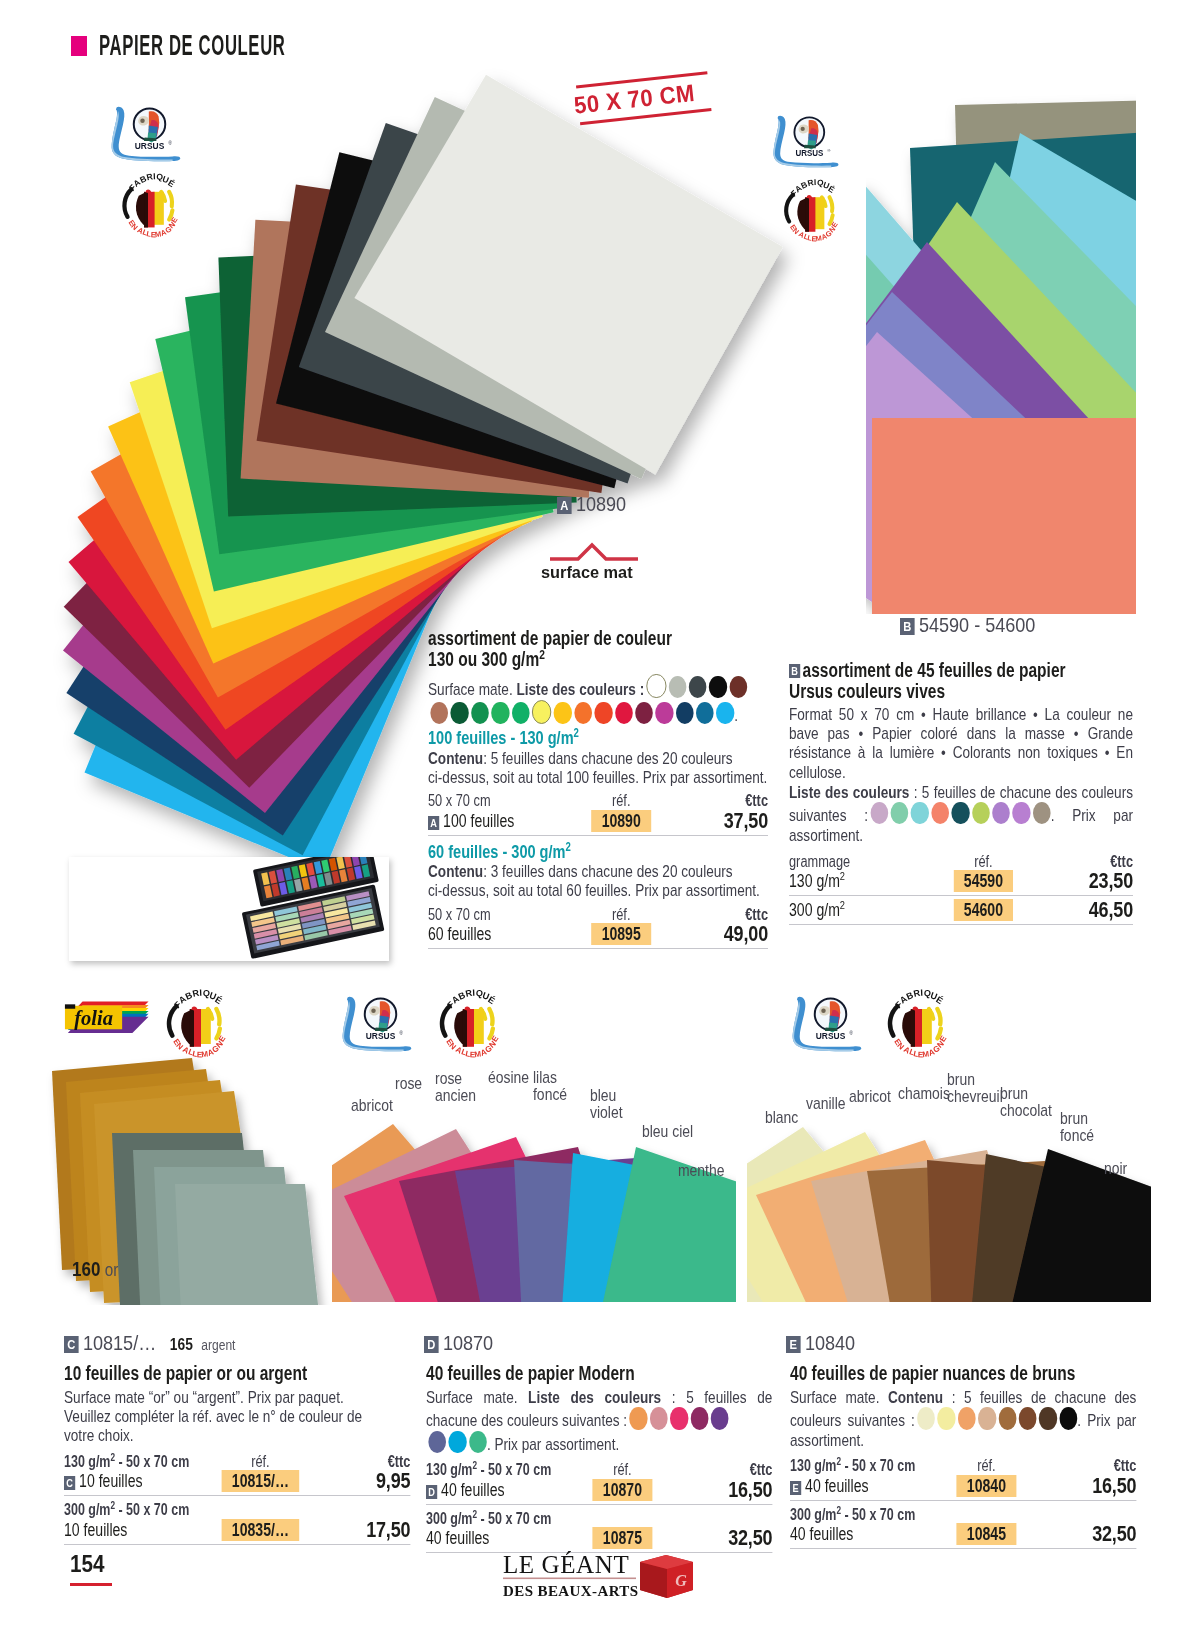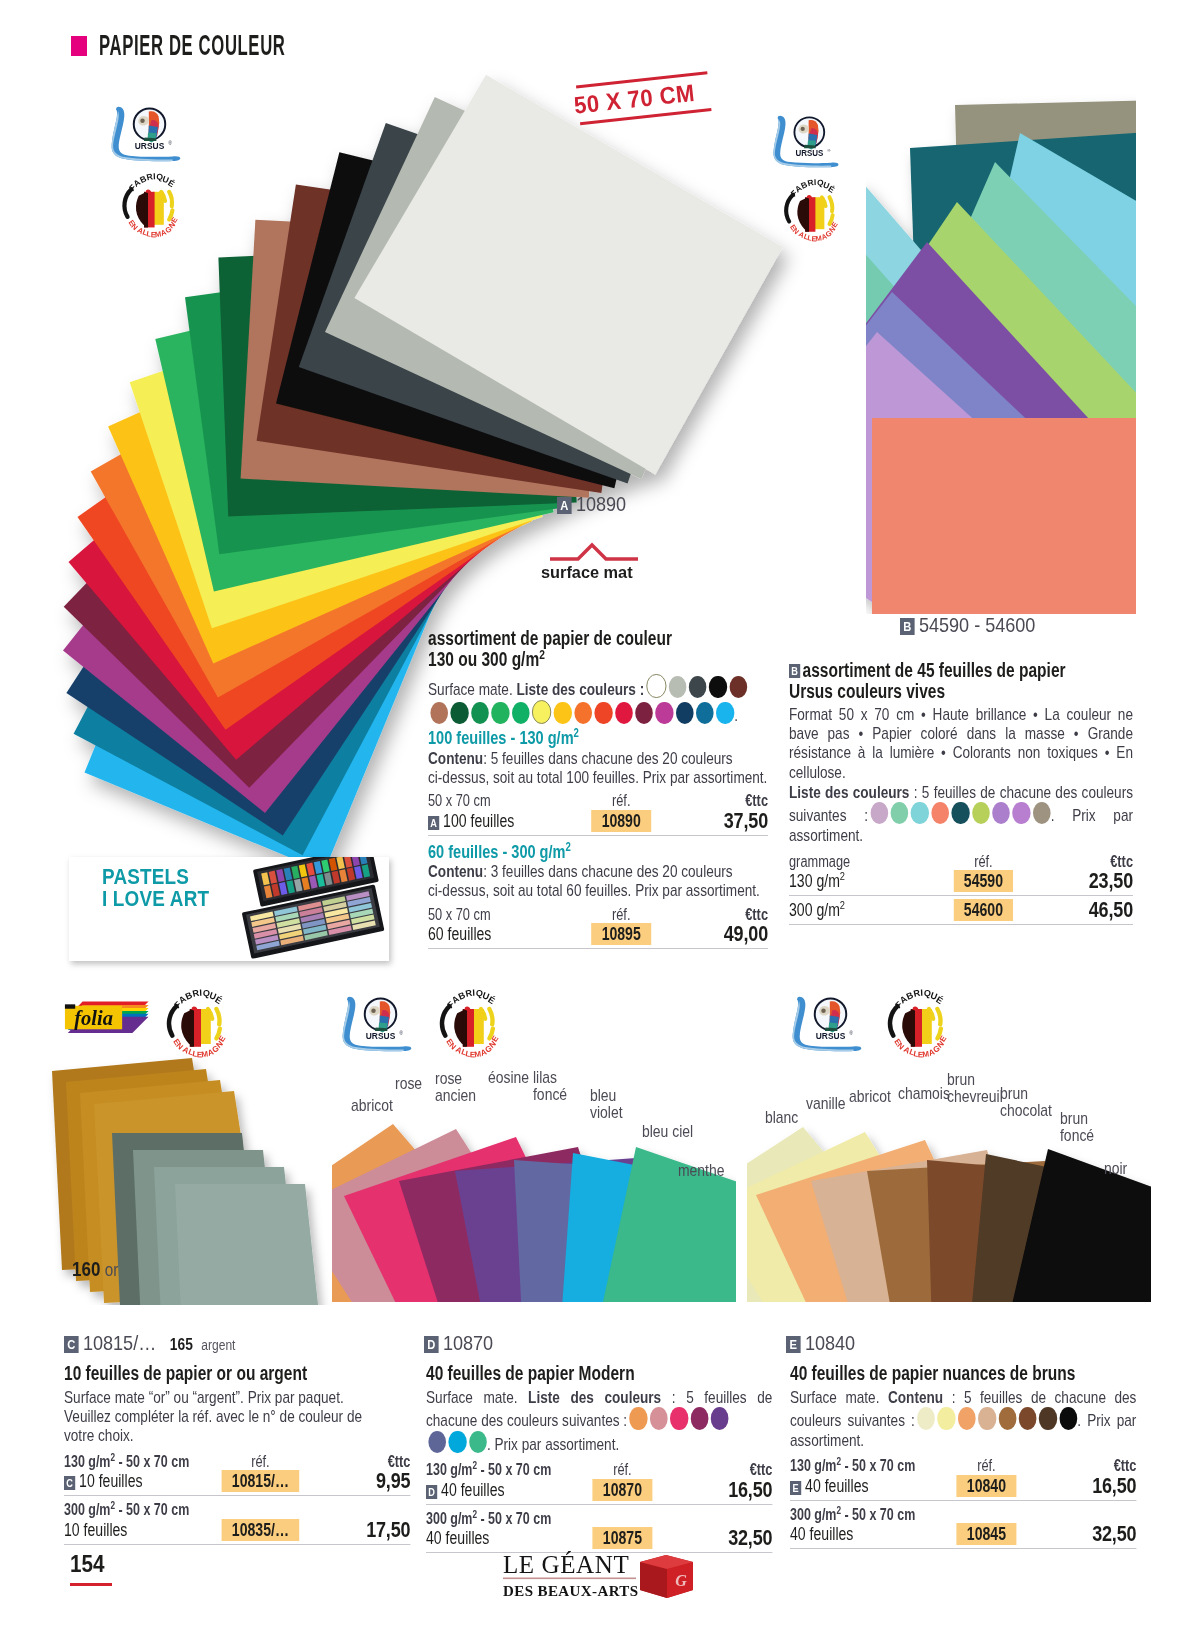--- a/index.html
+++ b/index.html
@@ -344,24 +344,20 @@
       <td>300 g/m<sup>2</sup></td>
       <td class="c2"><span>54600</span></td>
       <td class="c3">46,50</td>
     </tr>
   </tbody>
     </table>
   <div class="sep" style="margin-top:3px"></div>
 </div>
 
 <div id="promo">
-  <div class="top">
-    <span class="p1">PASTELS</span>
-    <span class="p2">I LOVE ART</span>
-  </div>
   <svg class="ph" viewBox="0 0 178 110">
     <g transform="rotate(-12 95 55)">
       <rect x="35" y="2" width="128" height="40" rx="2" fill="#15161a"></rect>
       <rect x="39" y="5" width="120" height="32" fill="#2a2c31"></rect>
       <g>
           <rect x="42.8" y="7.6" width="6.5" height="12.8" fill="#f2c14e"></rect>
           <rect x="42.8" y="21.6" width="6.5" height="12.8" fill="#e8833a"></rect>
           <rect x="50.9" y="7.6" width="6.5" height="12.8" fill="#d94f3d"></rect>
           <rect x="50.9" y="21.6" width="6.5" height="12.8" fill="#c0392b"></rect>
           <rect x="59.1" y="7.6" width="6.5" height="12.8" fill="#8e44ad"></rect>

